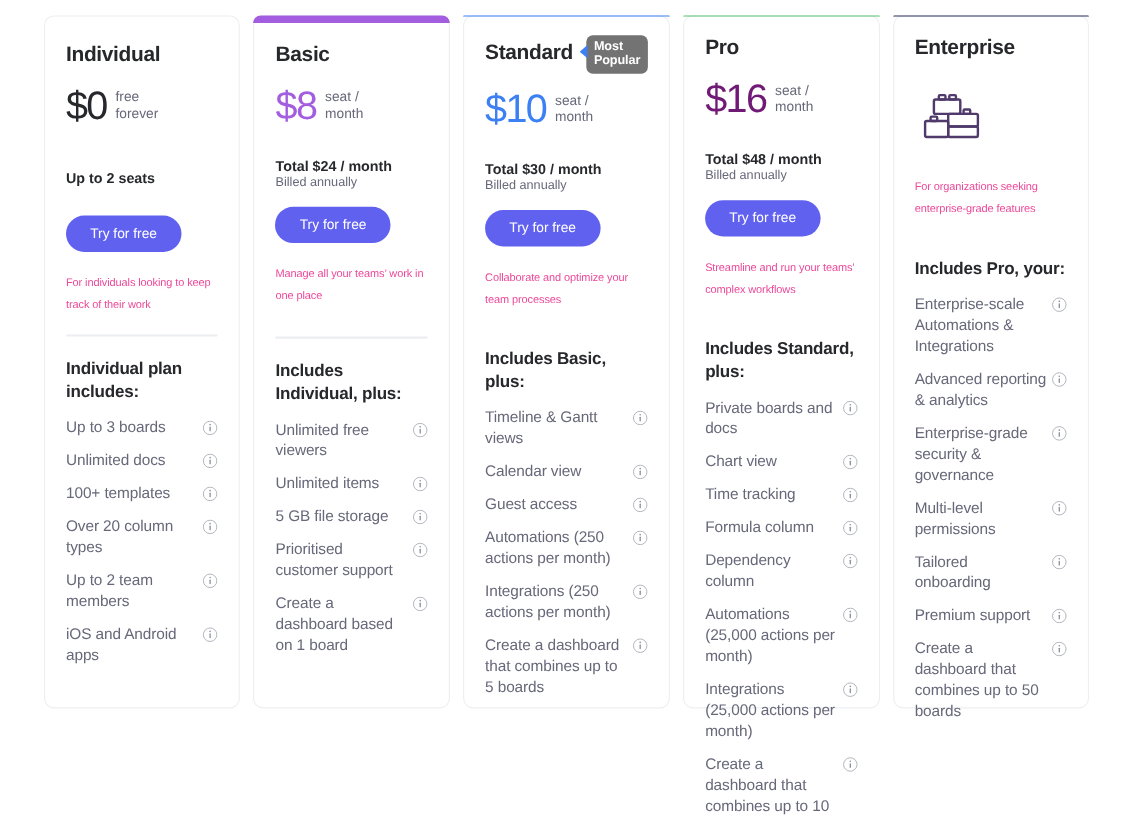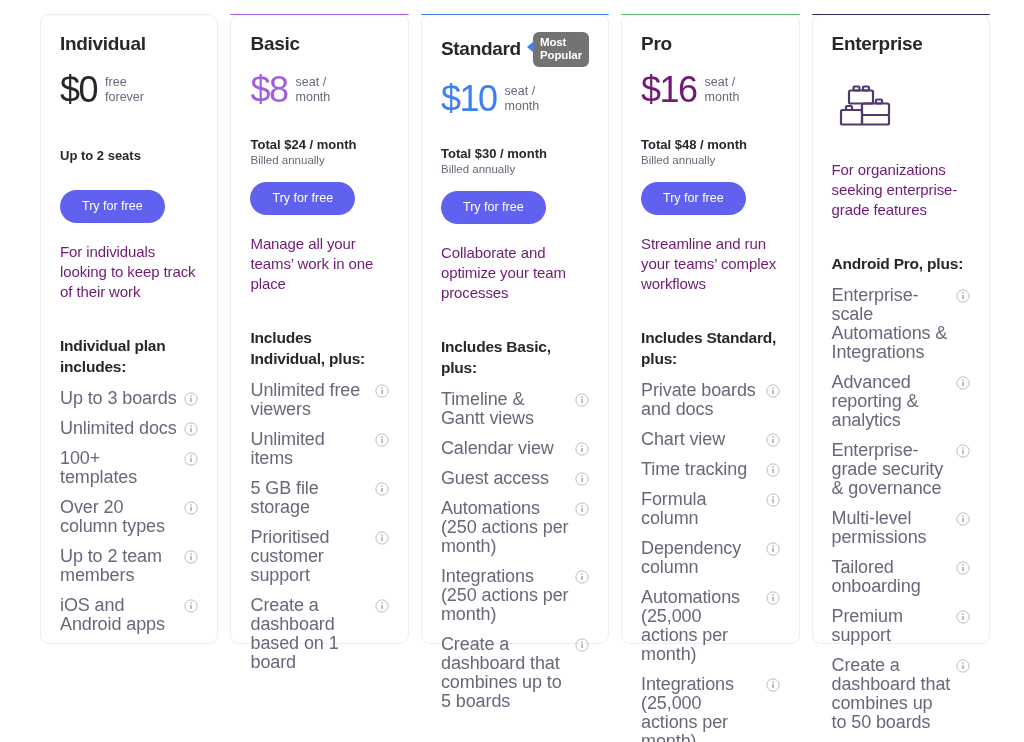--- a/index.html
+++ b/index.html
@@ -116,22 +116,22 @@
     padding: 9px 22px 10px 22px;
     cursor: pointer;
   }
   .cta.outline {
     background: #ffffff;
     color: #6161f0;
     border: 1px solid #c9c9f7;
   }
   .blurb {
     margin-top: 19px;
-    font-size: 15px;
-    color: #701a75;
+    font-size: 10px;
+    color: #ec4899;
     line-height: 20px;
     letter-spacing: -0.1px;
   }
   .divider {
     height: 2px;
     background: #eceef1;
     border-radius: 2px;
     margin-top: auto;
     margin-bottom: 0;
   }
@@ -146,21 +146,21 @@
     margin-bottom: 12px;
   }
   .feature {
     display: flex;
     align-items: flex-start;
     justify-content: space-between;
     gap: 4px;
     margin-bottom: 11px;
   }
   .feature-label {
-    font-size: 18px;
+    font-size: 14px;
     color: #676879;
     line-height: 19px;
     letter-spacing: -0.1px;
     flex: 1 1 auto;
   }
   .info-icon {
     flex: 0 0 auto;
     width: 14px; height: 14px;
     margin-top: 3px;
     cursor: pointer;
@@ -530,21 +530,21 @@
               <rect x="30" y="22.5" width="27" height="11.5" rx="1.5"></rect>
               <rect x="44" y="18.5" width="6" height="4" rx="1"></rect>
               <rect x="30" y="34" width="27" height="9.5" rx="1.5"></rect>
               <rect x="9" y="29" width="21" height="14.5" rx="1.5"></rect>
               <rect x="14" y="25" width="6" height="4" rx="1"></rect>
             </g>
           </svg></div>
         <div class="blurb">For organizations seeking enterprise-grade features</div>
         <div class="spacer-before-divider"></div>
         <div class="divider"></div>
-        <div class="includes-title">Android Pro, plus:</div>
+        <div class="includes-title">Includes Pro, your:</div>
         <div class="feature-list">
           <div class="feature">
             <div class="feature-label">Enterprise-scale Automations &amp; Integrations</div>
             <span class="info-icon">
               <svg viewBox="0 0 16 16" width="14" height="14" aria-hidden="true">
                 <circle cx="8" cy="8" r="7" fill="none" stroke="#b0b3bd" stroke-width="1"></circle>
                 <circle cx="8" cy="4.6" r="0.85" fill="#8f939e"></circle>
                 <rect x="7.3" y="6.6" width="1.4" height="5" rx="0.7" fill="#8f939e"></rect>
               </svg>
             </span>

